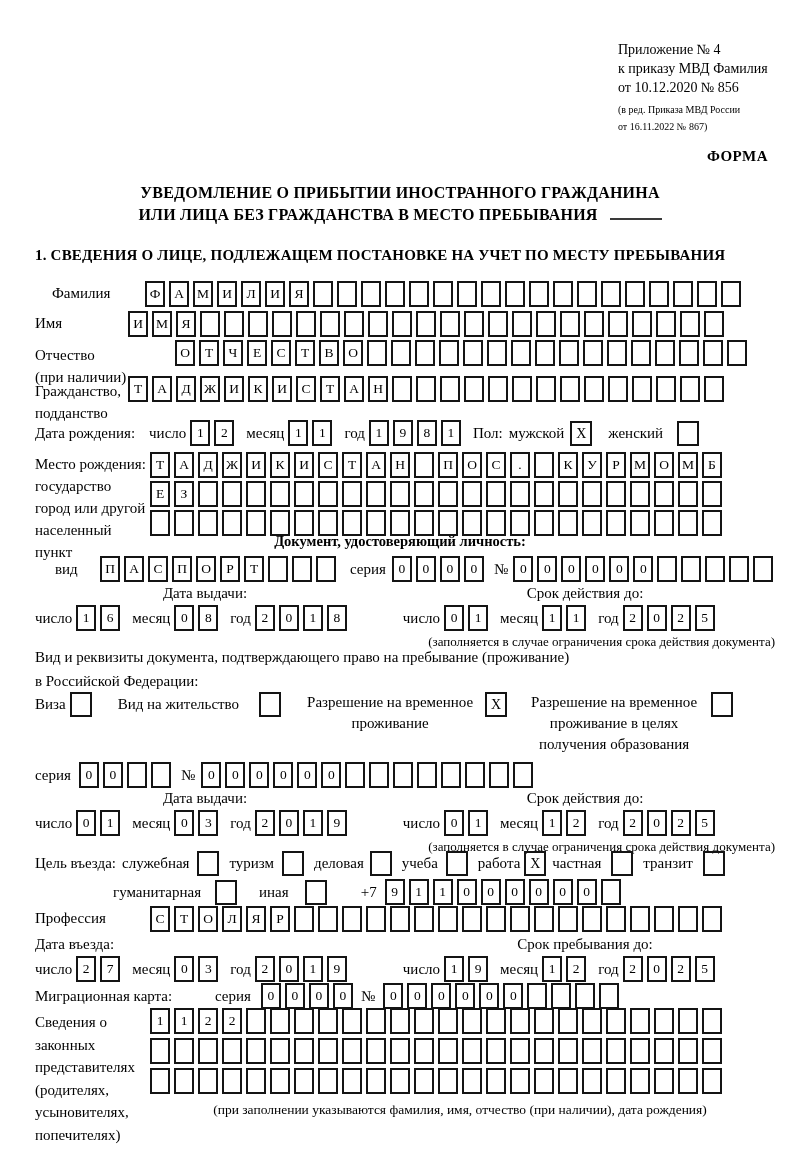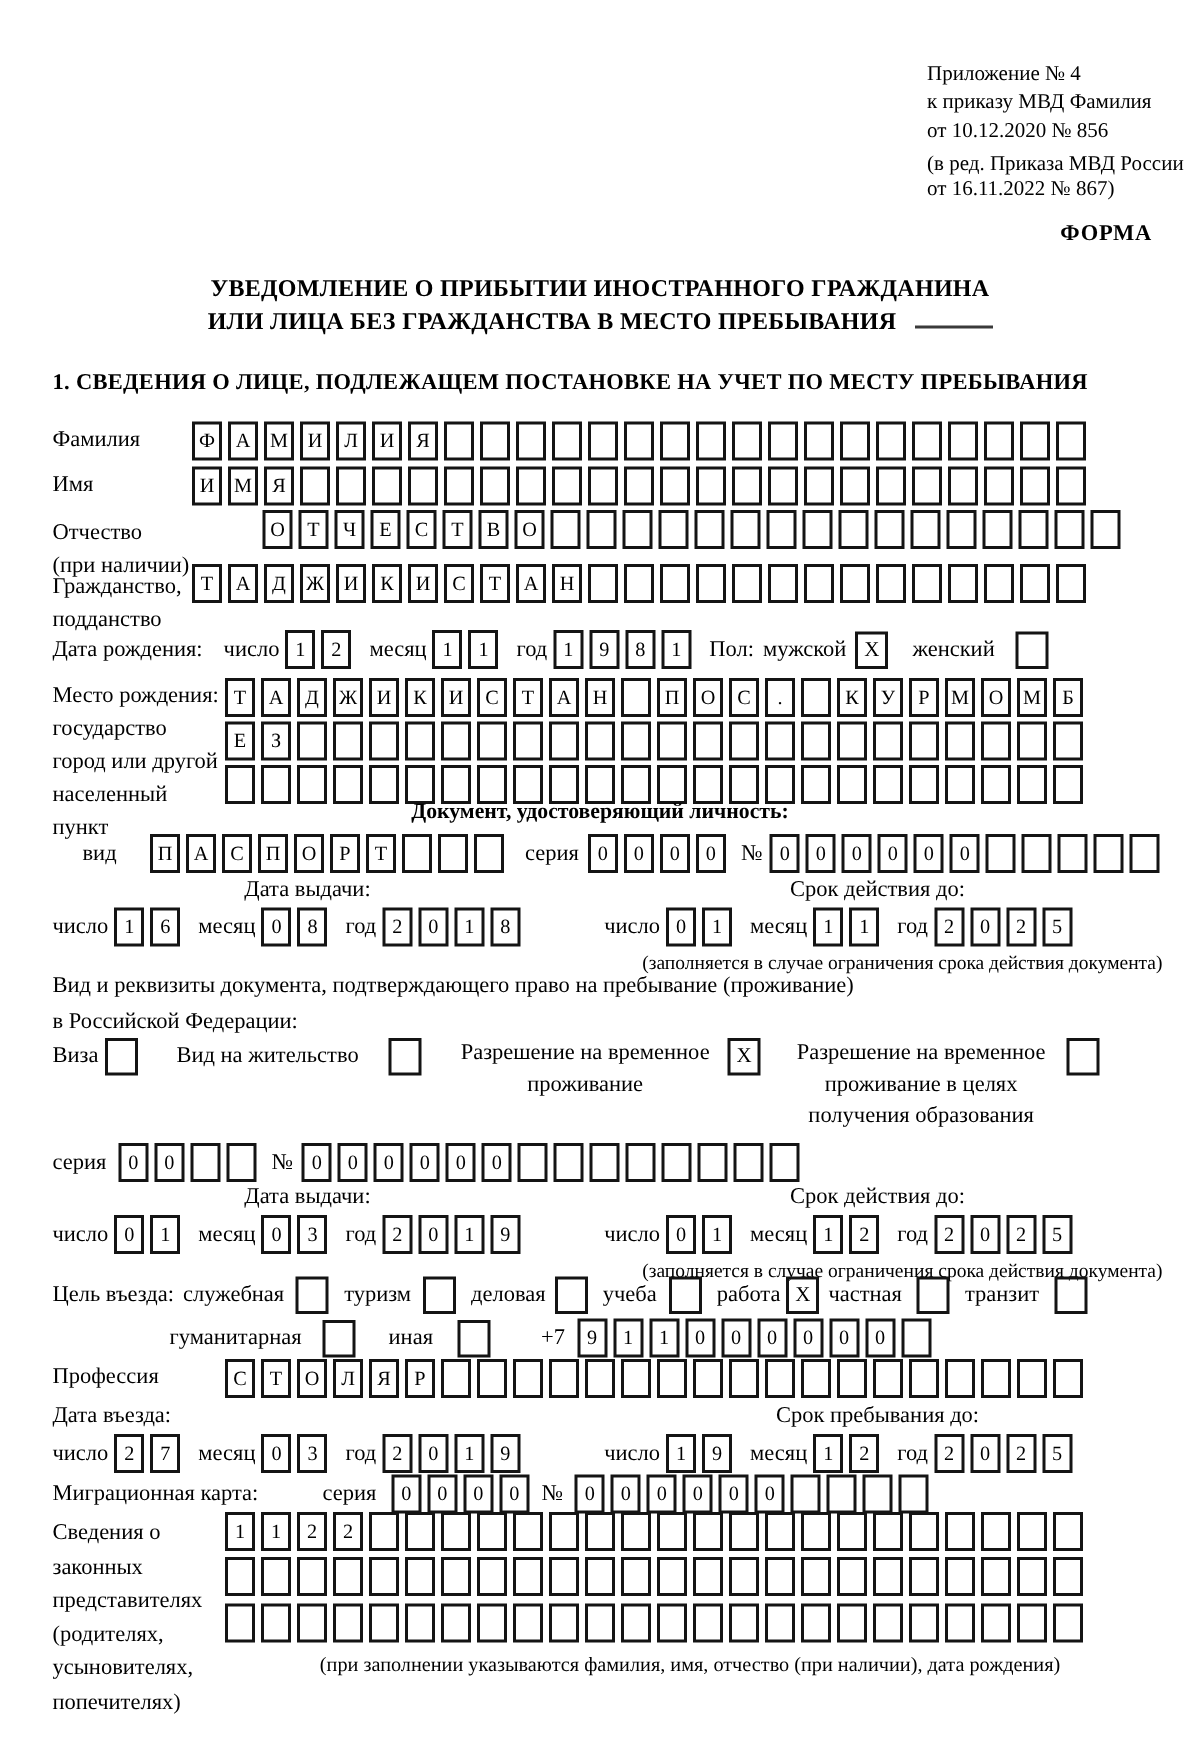--- a/index.html
+++ b/index.html
@@ -10,21 +10,21 @@
   .pre{white-space:pre-line;}
   .row{display:flex;align-items:flex-start;}
   .rowc{display:flex;align-items:center;}
   .cells{display:inline-flex;flex:none;}
   .cell{flex:none;width:16px;height:22px;border:2px solid #141414;margin-right:4px;
         text-align:center;line-height:22px;font-size:13.5px;}
   .cb{flex:none;display:inline-block;width:18px;height:21px;border:2px solid #141414;
       text-align:center;line-height:21px;font-size:14px;}
   .flabel{flex:none;}
   .hdr{font-size:14px;line-height:19px;}
-  .hdr-sub{font-size:14px;line-height:17px;margin-top:4px;}
+  .hdr-sub{font-size:10px;line-height:17px;margin-top:4px;}
   .title{font-weight:bold;font-size:16px;line-height:22px;text-align:center;letter-spacing:.2px;}
   .t-underline{display:inline-block;width:52px;border-bottom:2px solid #3a3a3a;margin-left:12px;}
   .heading{font-weight:bold;font-size:15px;letter-spacing:.2px;}
   .center{text-align:center;}
   .note{font-size:13px;}
   .dh{display:flex;}
   .dgroup{display:inline-flex;align-items:center;}
   .dl{margin:0 4px 0 8px;}
   .optlbl{text-align:center;line-height:21px;}
 </style>
@@ -47,21 +47,21 @@
 
   <div class="abs title" style="left:0;top:182px;width:800px;">
     <div>УВЕДОМЛЕНИЕ О ПРИБЫТИИ ИНОСТРАННОГО ГРАЖДАНИНА</div>
     <div>
       <span>ИЛИ ЛИЦА БЕЗ ГРАЖДАНСТВА В МЕСТО ПРЕБЫВАНИЯ</span><span class="t-underline"></span>
     </div>
   </div>
 
   <div class="abs heading" style="left:35px;top:247px;width:740px;">1. СВЕДЕНИЯ О ЛИЦЕ, ПОДЛЕЖАЩЕМ ПОСТАНОВКЕ НА УЧЕТ ПО МЕСТУ ПРЕБЫВАНИЯ</div>
 
-  <div class="abs row" style="left:35px;top:281px;">
+  <div class="abs row" style="left:52px;top:281px;">
     <span class="flabel" style="width:93px;padding-top:4px;">Фамилия</span>
     <span class="cells">
         <span class="cell">Ф</span>
         <span class="cell">А</span>
         <span class="cell">М</span>
         <span class="cell">И</span>
         <span class="cell">Л</span>
         <span class="cell">И</span>
         <span class="cell">Я</span>
         <span class="cell"></span>

